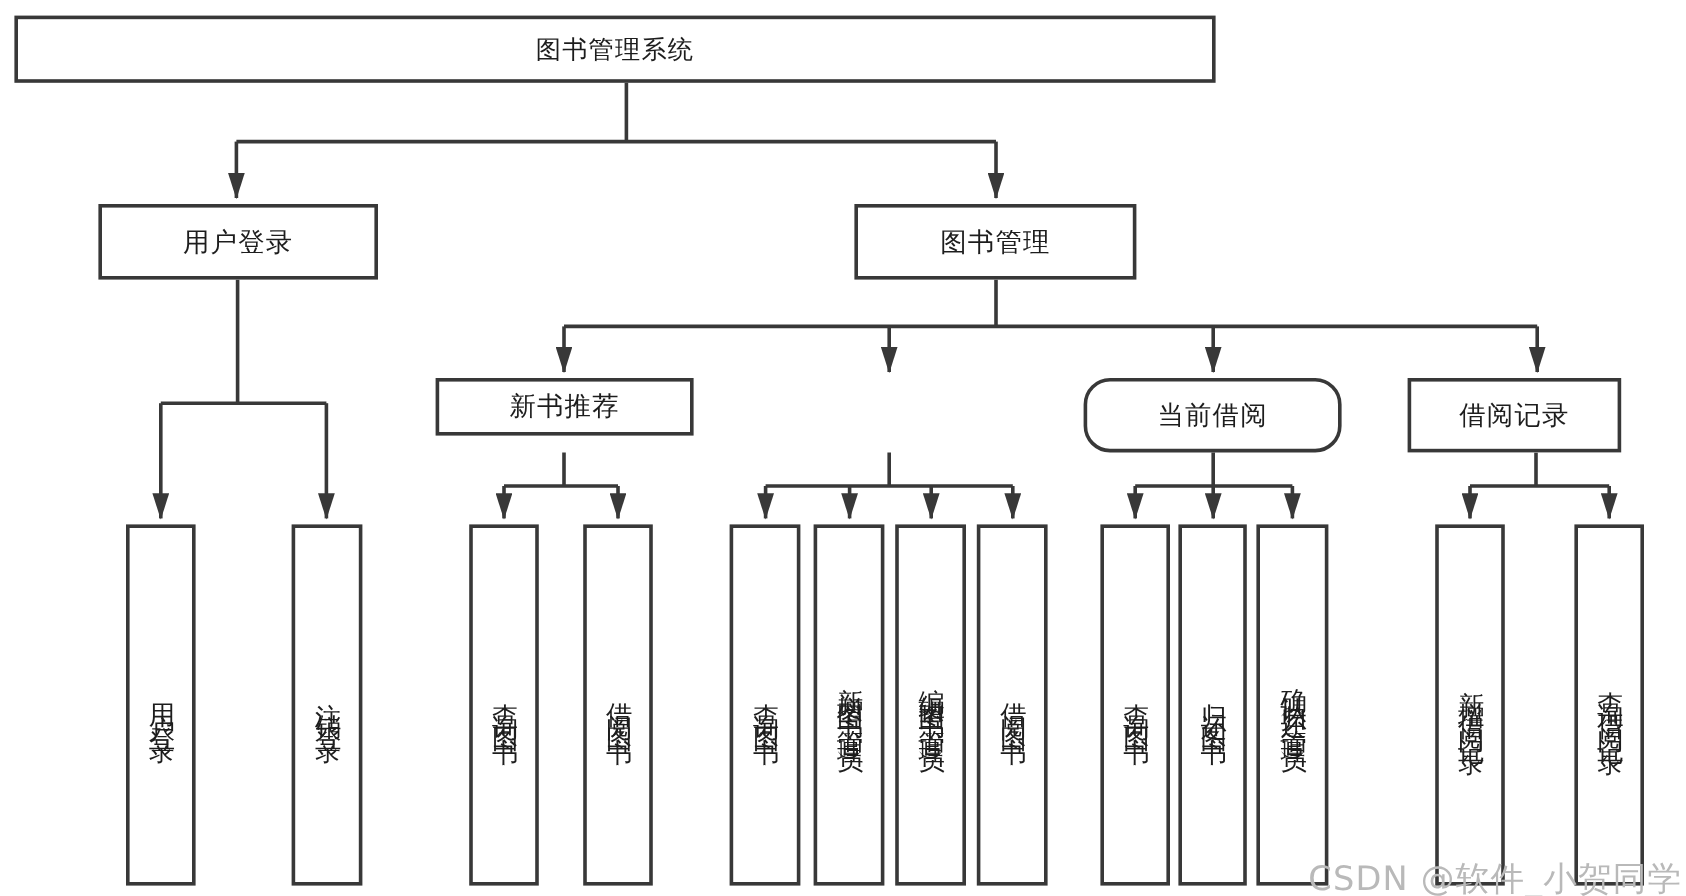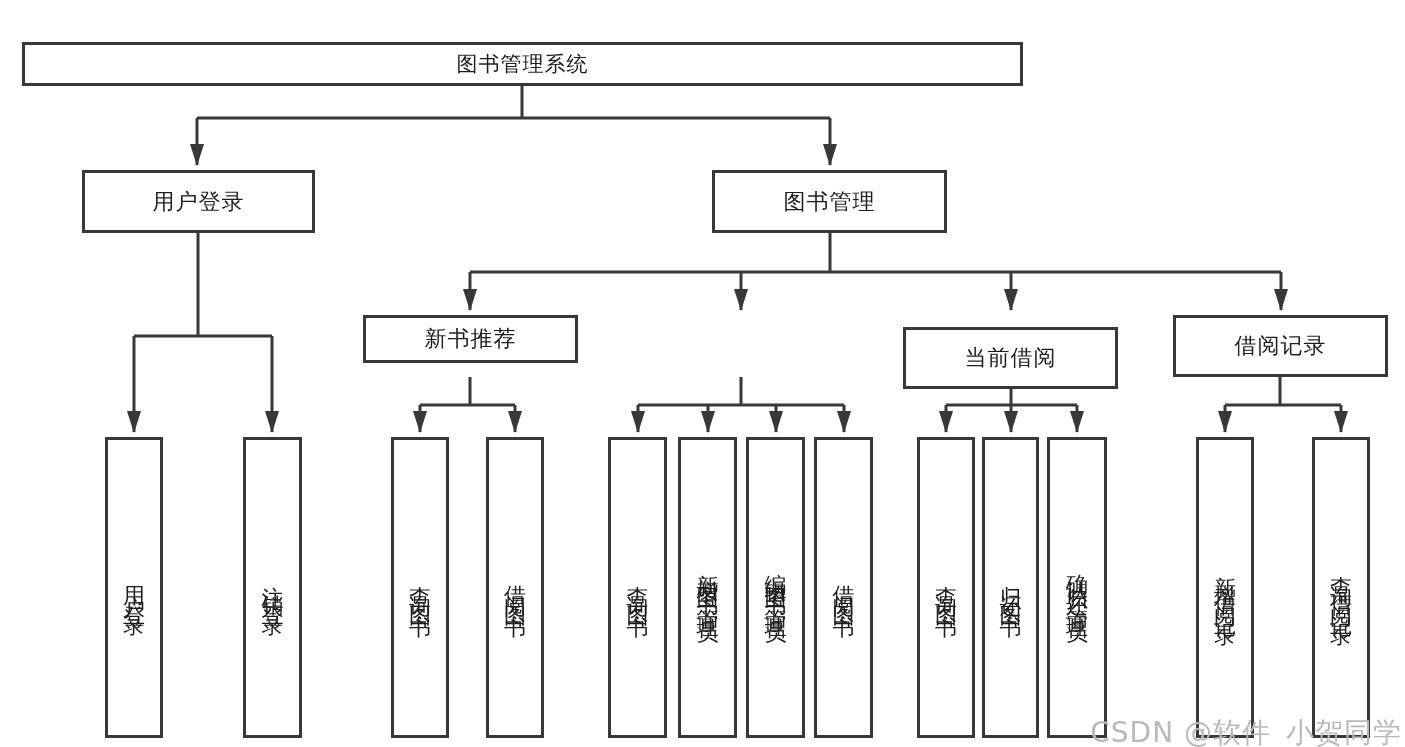--- a/index.html
+++ b/index.html
@@ -106,38 +106,38 @@
       <line x1="1077" y1="405" x2="1077" y2="432" marker-end="url(#arw)"></line>
     </g>
 
     <g>
       <path d="M1280,377 L1280,405 M1225,405 L1341,405"></path>
       <line x1="1225" y1="405" x2="1225" y2="432" marker-end="url(#arw)"></line>
       <line x1="1341" y1="405" x2="1341" y2="432" marker-end="url(#arw)"></line>
     </g>
   </svg>
 
-  <div class="node" style="left:22px;top:13px;width:1001px;height:44px;margin-top:29px;">
+  <div class="node" style="left:12px;top:13px;width:1001px;height:56px;">
     <span class="hlabel root-label">图书管理系统</span>
   </div>
 
   <div class="node" style="left:82px;top:170px;width:233px;height:63px;">
     <span class="hlabel">用户登录</span>
   </div>
   <div class="node" style="left:712px;top:170px;width:235px;height:63px;">
     <span class="hlabel">图书管理</span>
   </div>
 
   <div class="node" style="left:363px;top:315px;width:215px;height:48px;">
     <span class="hlabel">新书推荐</span>
   </div>
-  <div class="node" style="left:903px;top:327px;width:215px;height:62px;">
+  <div class="node" style="left:903px;top:315px;width:215px;height:62px;border-radius:22px;">
     <span class="hlabel">当前借阅</span>
   </div>
-  <div class="node" style="left:1173px;top:315px;width:215px;height:62px;">
+  <div class="node" style="left:1173px;top:315px;width:178px;height:62px;">
     <span class="hlabel">借阅记录</span>
   </div>
 
   <div class="node vnode" style="left:105px;width:58px;">
     <span class="vlabel">用户登录</span>
   </div>
   <div class="node vnode" style="left:243px;width:59px;">
     <span class="vlabel">注销登录</span>
   </div>
 

